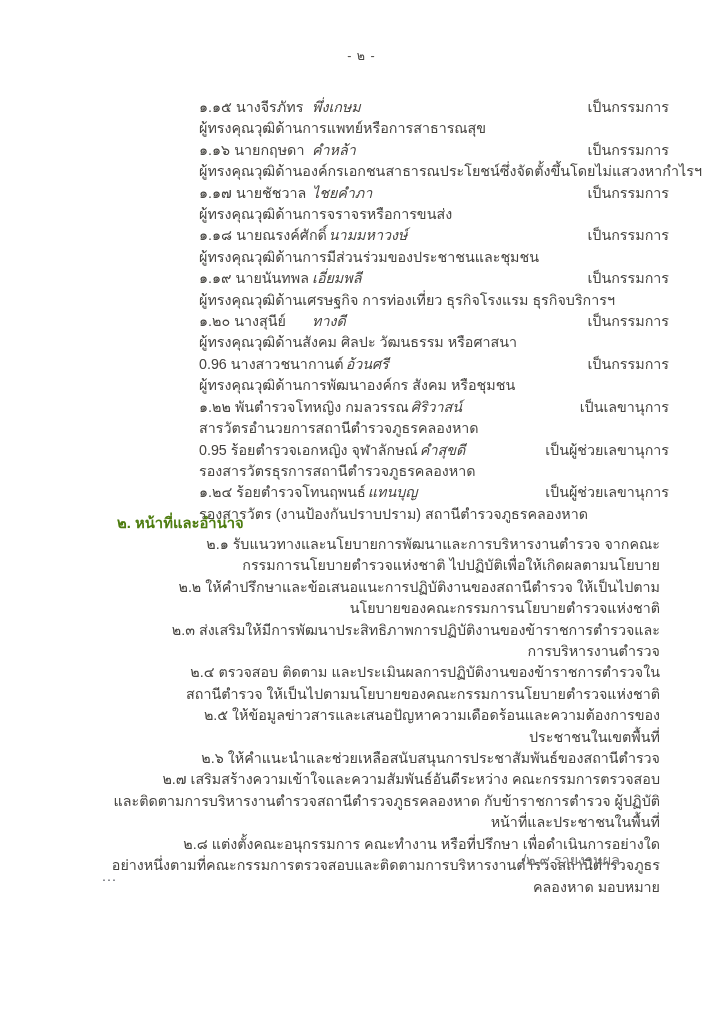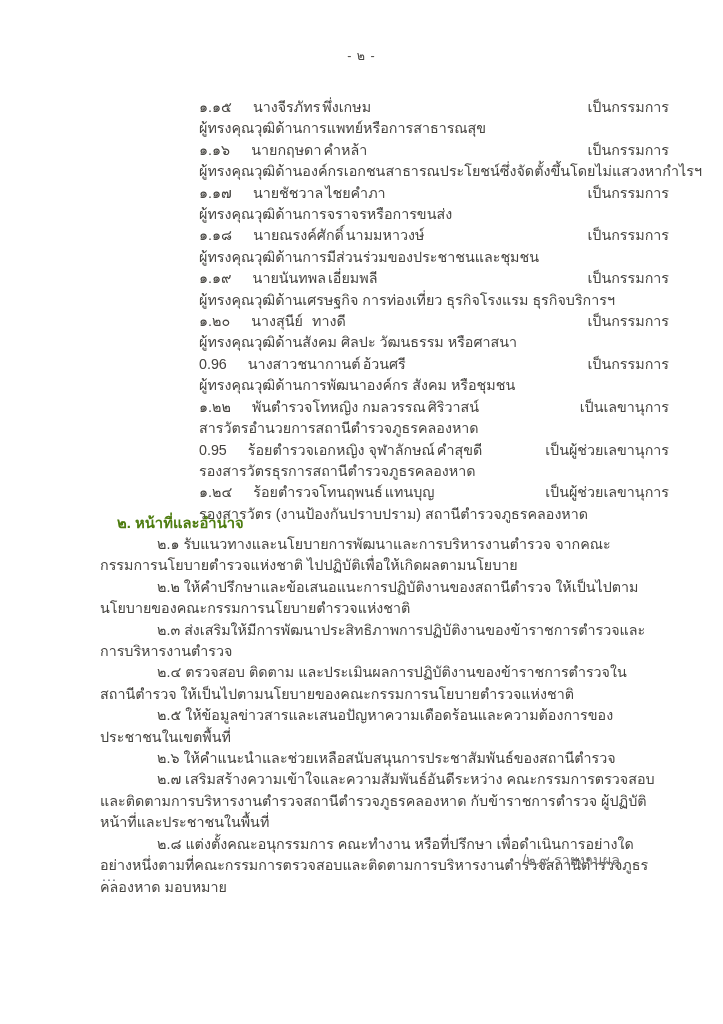--- a/index.html
+++ b/index.html
@@ -30,24 +30,24 @@
   }
   .entry { margin: 0; }
   .entry-line {
     display: flex;
     align-items: baseline;
     line-height: 21.4px;
     white-space: nowrap;
   }
   .num-name {
     display: inline-flex;
-    gap: 21px;
+    gap: 4px;
     min-width: 111px;
   }
-  .surname { padding-left: 2px; }
+  .surname { padding-left: 2px; font-style: italic; }
   .role { margin-left: auto; padding-left: 10px; text-align: right; }
   .entry-desc {
     line-height: 21.4px;
     white-space: nowrap;
   }
   .section2 {
     position: absolute;
     top: 512px; left: 100px; width: 560px;
     font-size: 14.3px;
   }
@@ -55,21 +55,21 @@
     font-weight: bold;
     color: #4d7c0f;
     margin-left: 17px;
     font-size: 14.8px;
     line-height: 22px;
   }
   .para {
     margin: 0;
     text-indent: 57px;
     line-height: 21.4px;
-    text-align: left;
+    text-align: right;
     overflow-wrap: break-word;
     line-break: normal;
   }
   .footer-marker {
     position: absolute;
     top: 849px; right: 103px;
     font-size: 14.3px;
     color: #737373;
   }
   .ellipsis-mark {

